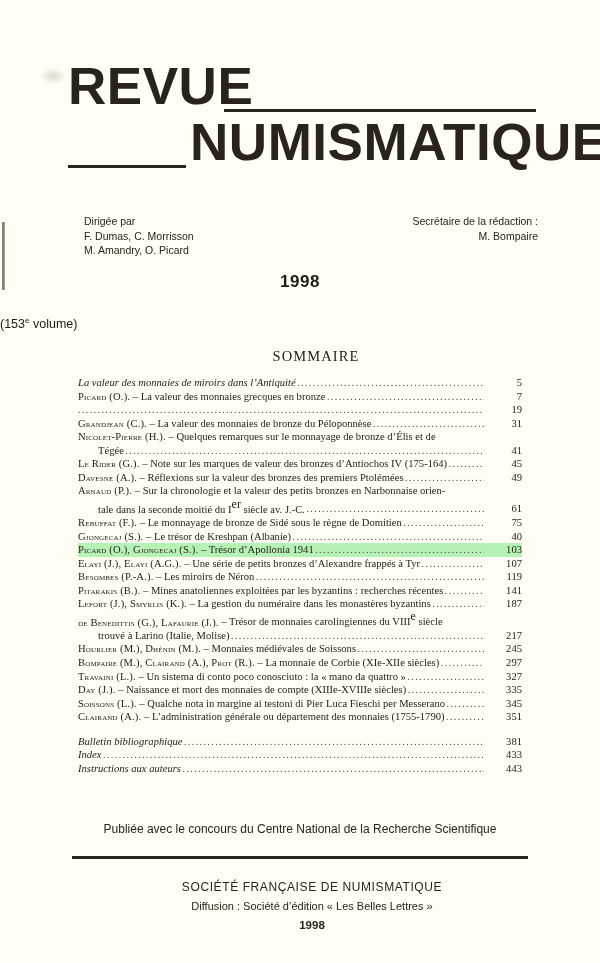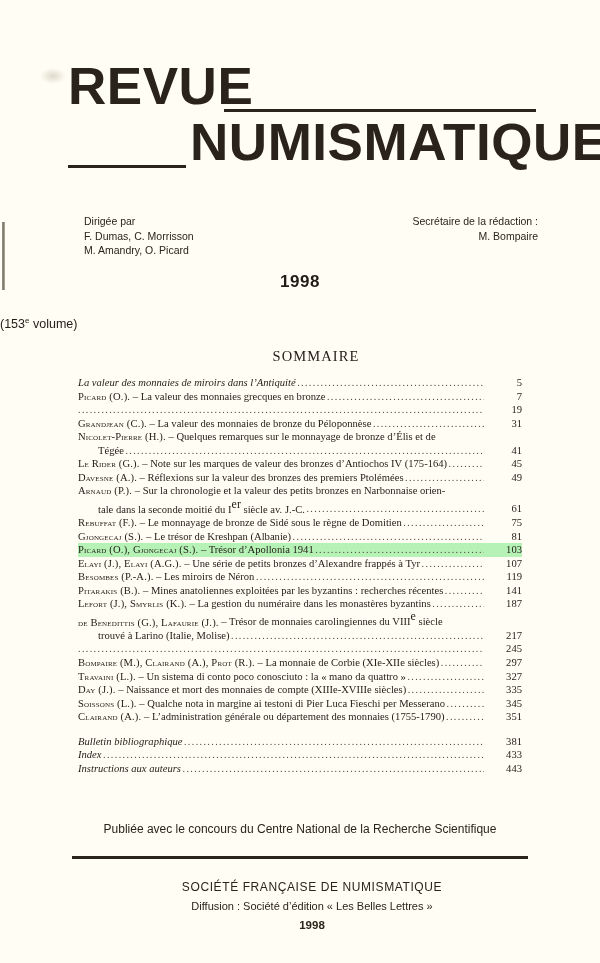--- a/index.html
+++ b/index.html
@@ -332,21 +332,21 @@
           <span class="toc-text"><span class="sc">Rebuffat (F.).</span><span> – Le monnayage de bronze de Sidé sous le règne de Domitien </span></span>
           <span class="toc-leader">................................................................................................................................................................................................................................................................................................................................................................................................................</span>
         </span>
         <span class="toc-page">75</span>
       </div>
       <div class="toc-entry">
         <span class="toc-body">
           <span class="toc-text"><span class="sc">Gjongecaj (S.).</span><span> – Le trésor de Kreshpan (Albanie)</span></span>
           <span class="toc-leader">................................................................................................................................................................................................................................................................................................................................................................................................................</span>
         </span>
-        <span class="toc-page">81</span>
+        <span class="toc-page">40</span>
       </div>
       <div class="toc-entry highlight">
         <span class="toc-body">
           <span class="toc-text"><span class="sc">Picard (O.), Gjongecaj (S.).</span><span> – Trésor d’Apollonia 1941 </span></span>
           <span class="toc-leader">................................................................................................................................................................................................................................................................................................................................................................................................................</span>
         </span>
         <span class="toc-page">103</span>
       </div>
       <div class="toc-entry">
         <span class="toc-body">
@@ -385,20 +385,21 @@
       </div>
       <div class="toc-entry">
         <span class="toc-body">
           <span class="toc-text toc-cont">trouvé à Larino (Italie, Molise) </span>
           <span class="toc-leader">................................................................................................................................................................................................................................................................................................................................................................................................................</span>
         </span>
         <span class="toc-page">217</span>
       </div>
       <div class="toc-entry">
         <span class="toc-body">
+          <span class="toc-text"><span class="sc">Hourlier (M.), Dhénin (M.).</span><span> – Monnaies médiévales de Soissons</span></span>
           <span class="toc-leader">................................................................................................................................................................................................................................................................................................................................................................................................................</span>
         </span>
         <span class="toc-page">245</span>
       </div>
       <div class="toc-entry">
         <span class="toc-body">
           <span class="toc-text"><span class="sc">Bompaire (M.), Clairand (A.), Prot (R.).</span><span> – La monnaie de Corbie (XIe-XIIe siècles) </span></span>
           <span class="toc-leader">................................................................................................................................................................................................................................................................................................................................................................................................................</span>
         </span>
         <span class="toc-page">297</span>

